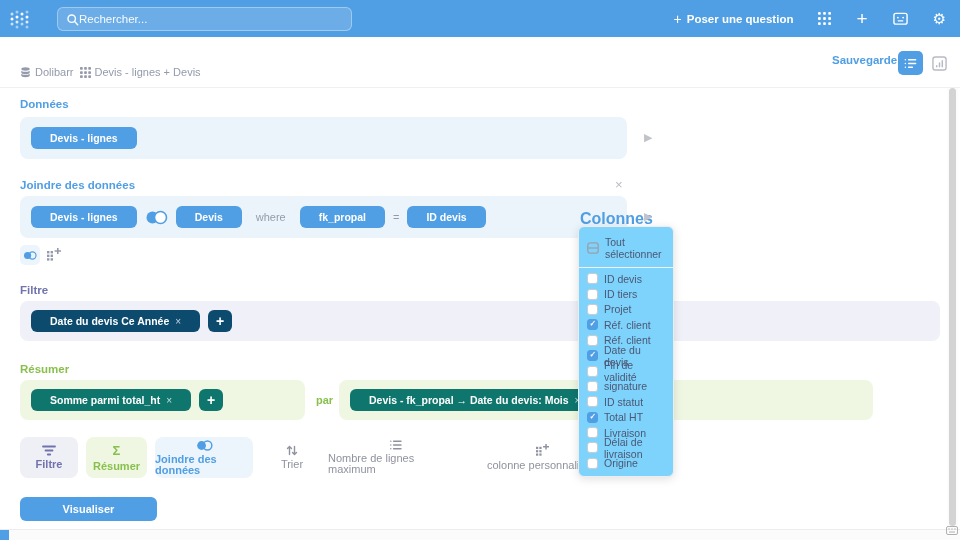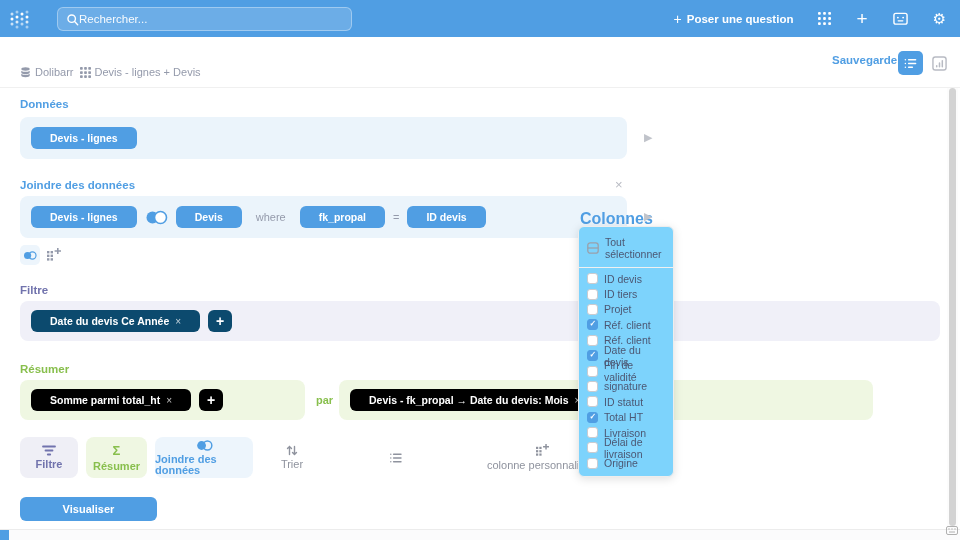--- a/index.html
+++ b/index.html
@@ -30,21 +30,21 @@
   
   .sec-label{font-size:11.5px;font-weight:700}
   .row{border-radius:8px;display:flex;align-items:center;padding:0 11px;gap:8px}
   .row-blue{background:#ebf4fb}
   .row-purple{background:#f0f0f8}
   .row-green{background:#eff7e2}
   .pill{border-radius:6px;color:#fff;font-size:10.5px;font-weight:700;padding:5px 19px;display:flex;align-items:center;gap:6px;cursor:pointer;white-space:nowrap}
   .pill .x{opacity:.75;font-size:10px;font-weight:400}
   .pill-blue{background:#509ee3}
   .pill-purple{background:#0c4a6e}
-  .pill-green{background:#000000}
+  .pill-green{background:#0f766e}
   .plusbtn{width:24px;height:22px;border-radius:6px;color:#fff;font-size:14px;font-weight:700;display:flex;align-items:center;justify-content:center;cursor:pointer}
   .muted{color:#949aab;font-size:11px}
   .play{color:#c0c3ca;font-size:11px;cursor:pointer}
 
   .lbl-blue{color:#509ee3}.lbl-purple{color:#7173ad}.lbl-green{color:#88bf4d}
 
   .join-close{position:absolute;left:615px;top:177px;color:#b8bbc3;font-size:13px;cursor:pointer}
   .cols-link{position:absolute;left:580px;top:210px;font-size:16px;font-weight:700;color:#509ee3;cursor:pointer}
   .mini-venn-box{position:absolute;left:20px;top:245px;width:20px;height:20px;background:#edf5fc;border-radius:5px;display:flex;align-items:center;justify-content:center;cursor:pointer}
   .mini-tableplus{position:absolute;left:47px;top:248px;cursor:pointer}
@@ -315,20 +315,21 @@
         <g stroke="#8f939e" stroke-width="1.4" stroke-linecap="round">
           <line x1="0.8" y1="1.2" x2="0.8" y2="1.2"></line>
           <line x1="3.6" y1="1.2" x2="11" y2="1.2"></line>
           <line x1="0.8" y1="5" x2="0.8" y2="5"></line>
           <line x1="3.6" y1="5" x2="11" y2="5"></line>
           <line x1="0.8" y1="8.8" x2="0.8" y2="8.8"></line>
           <line x1="3.6" y1="8.8" x2="11" y2="8.8"></line>
         </g>
       </svg>
   </span>
+  <span class="alab">Nombre de lignes maximum</span>
 </div>
 <div class="abtn" style="left:482px;width:120px;color:#8f939e">
   <span style="display:flex">
     <svg width="13" height="13" viewBox="0 0 14 14">
         <g fill="#8f939e">
           <rect x="0" y="3" width="2.4" height="2.4"></rect>
           <rect x="3.6" y="3" width="2.4" height="2.4"></rect>
           <rect x="0" y="6.6" width="2.4" height="2.4"></rect>
           <rect x="3.6" y="6.6" width="2.4" height="2.4"></rect>
           <rect x="0" y="10.2" width="2.4" height="2.4"></rect>

